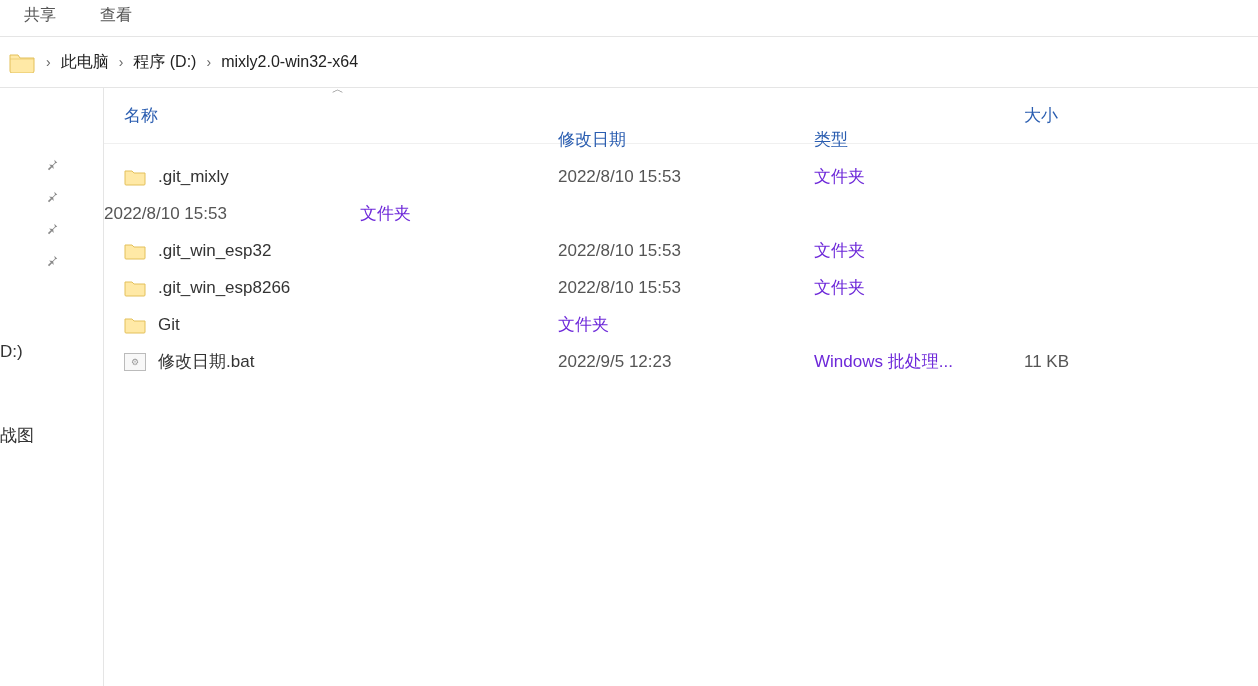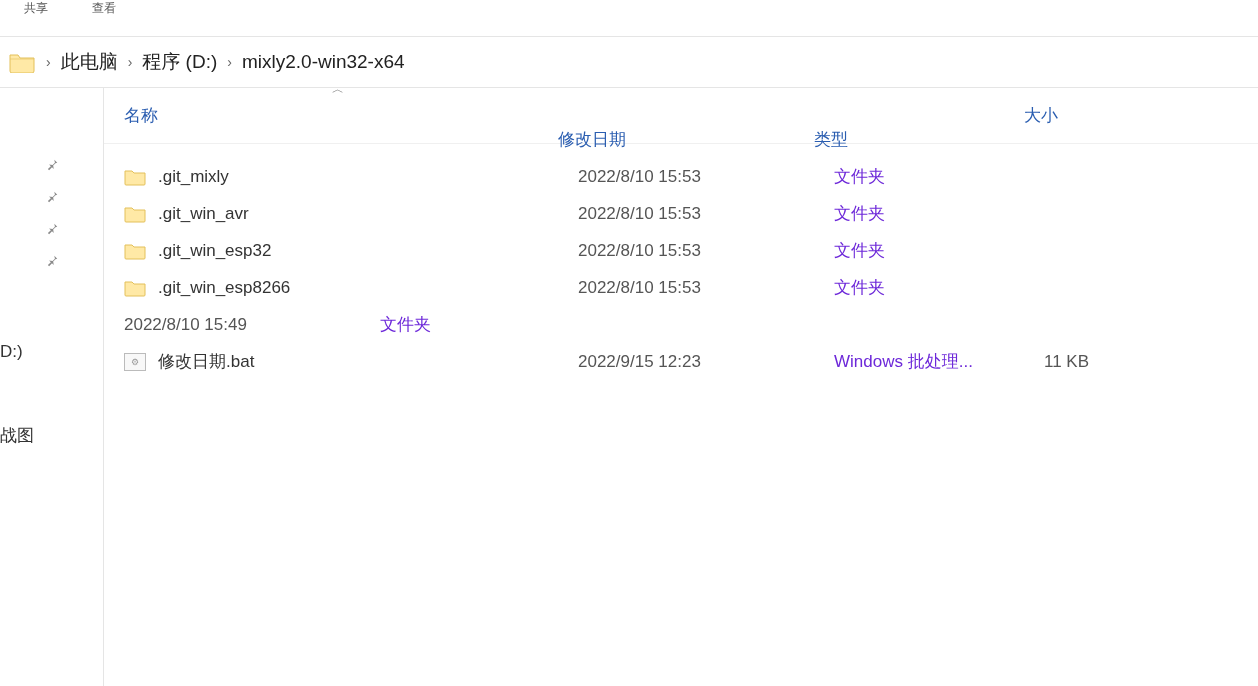--- a/index.html
+++ b/index.html
@@ -8,25 +8,25 @@
     font-size: 15px;
     color: #333;
     background: #fff;
     width: 1258px;
     height: 686px;
     overflow: hidden;
   }
   .ribbon {
     height: 26px;
     display: flex;
-    align-items: flex-start;
+    align-items: flex-end;
     padding-left: 24px;
     gap: 44px;
     color: #555;
-    font-size: 12px;
+    font-size: 16px;
   }
   .ribbon-item { padding-top: 0px; }
   .addressbar {
     height: 52px;
     border-top: 1px solid #e5e5e5;
     border-bottom: 1px solid #e5e5e5;
     display: flex;
     align-items: center;
     padding-left: 8px;
     background: #fff;
@@ -36,21 +36,21 @@
     width: 28px; height: 24px;
     display: inline-flex; align-items: center; justify-content: center;
   }
   .crumb-sep {
     color: #666;
     padding: 0 10px;
     font-size: 14px;
   }
   .crumb {
     color: #222;
-    font-size: 19px;
+    font-size: 16px;
   }
   .main {
     display: flex;
     height: calc(100% - 88px);
   }
   .sidebar {
     width: 104px;
     border-right: 1px solid #e5e5e5;
     padding-top: 70px;
     display: flex;
@@ -94,21 +94,21 @@
   }
   .filelist { padding-top: 14px; }
   .row {
     display: flex;
     align-items: center;
     height: 37px;
     font-size: 17px;
     color: #333;
   }
   .cell-name { width: 454px; padding-left: 20px; display: flex; align-items: center; gap: 12px; }
-  .cell-date { width: 256px; color: #555; margin-left: 20px; }
+  .cell-date { width: 256px; color: #555; }
   .cell-type { width: 210px; color: #6d28d9; }
   .cell-size { width: 140px; padding-right: 28px; color: #555; }
   .folder-icon-small {
     width: 22px; height: 18px; display:inline-flex;
   }
   .bat-icon {
     width: 22px; height: 18px;
     border: 1px solid #bbb;
     background: #f8f8f8;
     display: inline-flex; align-items: center; justify-content: center;
@@ -184,28 +184,20 @@
                 <path d="M1 3 h7 l2 2 h11 v11 a1 1 0 0 1 -1 1 h-18 a1 1 0 0 1 -1 -1 z" fill="#ffe9a6" stroke="#e3c05b" stroke-width="1"></path>
               </svg>
             </span>
             <span>.git_mixly</span>
           </div>
           <div class="cell-date">2022/8/10 15:53</div>
           <div class="cell-type">文件夹</div>
           <div class="cell-size"></div>
         </div>
         <div class="row">
-          <div class="cell-name">
-            <span class="folder-icon-small">
-              <svg width="22" height="18" viewBox="0 0 22 18">
-                <path d="M1 3 h7 l2 2 h11 v11 a1 1 0 0 1 -1 1 h-18 a1 1 0 0 1 -1 -1 z" fill="#ffe9a6" stroke="#e3c05b" stroke-width="1"></path>
-              </svg>
-            </span>
-            <span>.git_win_avr</span>
-          </div>
           <div class="cell-date">2022/8/10 15:53</div>
           <div class="cell-type">文件夹</div>
           <div class="cell-size"></div>
         </div>
         <div class="row">
           <div class="cell-name">
             <span class="folder-icon-small">
               <svg width="22" height="18" viewBox="0 0 22 18">
                 <path d="M1 3 h7 l2 2 h11 v11 a1 1 0 0 1 -1 1 h-18 a1 1 0 0 1 -1 -1 z" fill="#ffe9a6" stroke="#e3c05b" stroke-width="1"></path>
               </svg>
@@ -223,28 +215,35 @@
                 <path d="M1 3 h7 l2 2 h11 v11 a1 1 0 0 1 -1 1 h-18 a1 1 0 0 1 -1 -1 z" fill="#ffe9a6" stroke="#e3c05b" stroke-width="1"></path>
               </svg>
             </span>
             <span>.git_win_esp8266</span>
           </div>
           <div class="cell-date">2022/8/10 15:53</div>
           <div class="cell-type">文件夹</div>
           <div class="cell-size"></div>
         </div>
         <div class="row">
-          <div class="cell-date">2022/8/10 15:49</div>
+          <div class="cell-name">
+            <span class="folder-icon-small">
+              <svg width="22" height="18" viewBox="0 0 22 18">
+                <path d="M1 3 h7 l2 2 h11 v11 a1 1 0 0 1 -1 1 h-18 a1 1 0 0 1 -1 -1 z" fill="#ffe9a6" stroke="#e3c05b" stroke-width="1"></path>
+              </svg>
+            </span>
+            <span>Git</span>
+          </div>
           <div class="cell-type">文件夹</div>
           <div class="cell-size"></div>
         </div>
         <div class="row">
           <div class="cell-name">
             <span class="bat-icon">⚙</span>
             <span>修改日期.bat</span>
           </div>
-          <div class="cell-date">2022/9/15 12:23</div>
+          <div class="cell-date">2022/9/5 12:23</div>
           <div class="cell-type">Windows 批处理...</div>
           <div class="cell-size">11 KB</div>
         </div>
       </div>
   </div>
 </div>
 
 </body></html>

